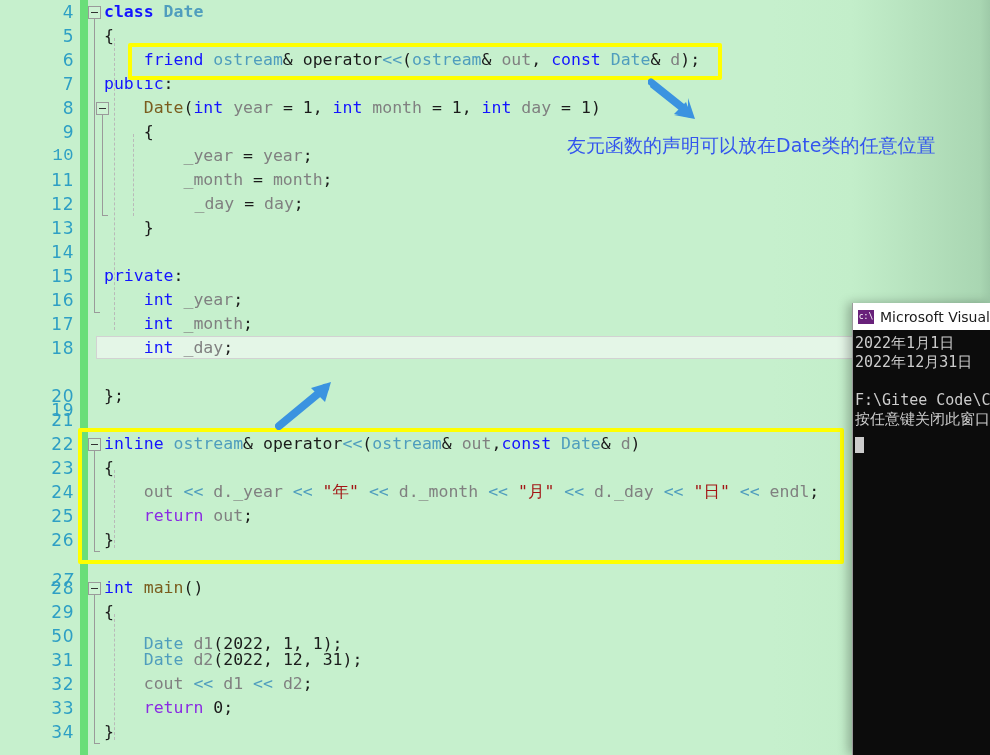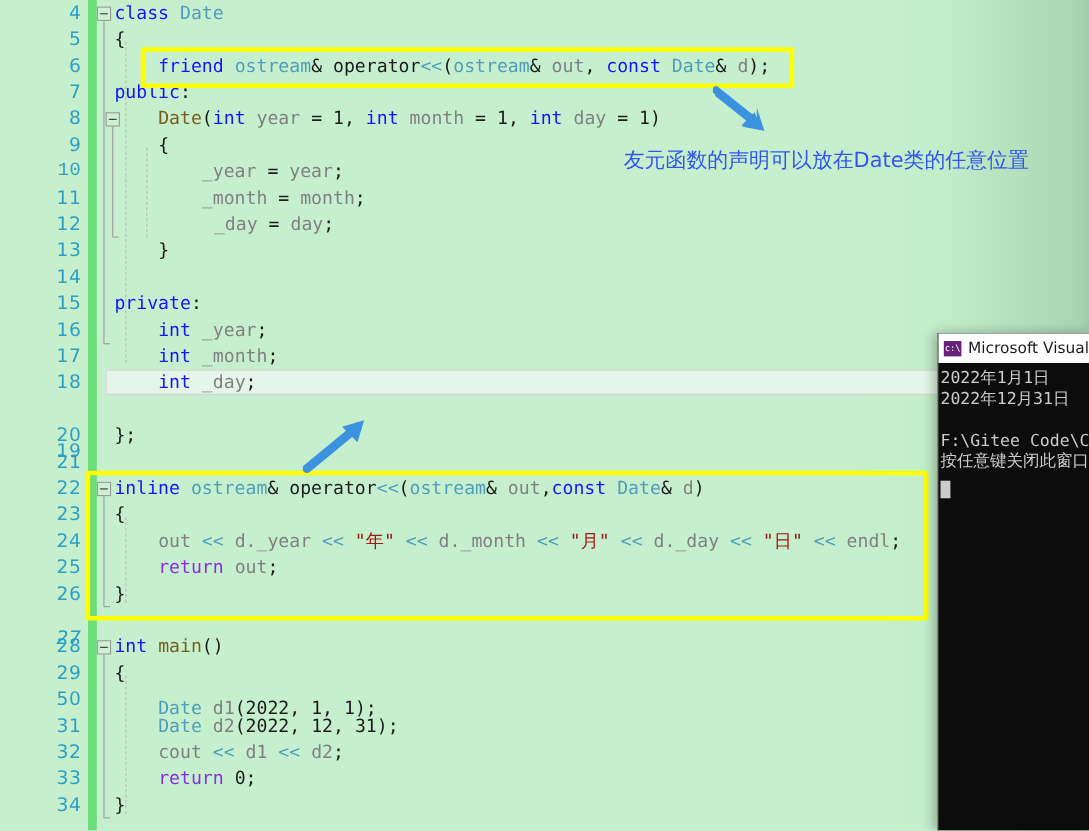--- a/index.html
+++ b/index.html
@@ -172,21 +172,21 @@
 
     <div class="foldbox" style="left:0px;top:582px;"></div>
     <div class="foldline" style="left:6px;top:595px;height:148px;"></div>
     <div class="foldend" style="left:6px;top:743px;"></div>
 
     <div class="guide" style="left:26px;top:38px;height:292px;"></div>
     <div class="guide" style="left:45px;top:134px;height:82px;"></div>
     <div class="guide" style="left:26px;top:470px;height:78px;"></div>
     <div class="guide" style="left:26px;top:614px;height:126px;"></div>
 
-    <div class="line" style="top:0px;left:16px;"><span class="kw">class</span> <span class="type">Date</span></div>
+    <div class="line" style="top:0px;left:16px;font-weight:bold;"><span class="kw">class</span> <span class="type">Date</span></div>
     <div class="line" style="top:24px;left:16px;"><span class="plain">{</span></div>
     <div class="line" style="top:48px;left:16px;">    <span class="kw">friend</span> <span class="type">ostream</span><span class="plain">&amp;</span> <span class="plain">operator</span><span class="type">&lt;&lt;</span><span class="plain">(</span><span class="type">ostream</span><span class="plain">&amp;</span> <span class="ident">out</span><span class="plain">,</span> <span class="kw">const</span> <span class="type">Date</span><span class="plain">&amp;</span> <span class="ident">d</span><span class="plain">);</span></div>
     <div class="line" style="top:72px;left:16px;"><span class="kw">public</span><span class="plain">:</span></div>
     <div class="line" style="top:96px;left:16px;">    <span class="fn">Date</span><span class="plain">(</span><span class="kw">int</span> <span class="ident">year</span> <span class="plain">=</span> <span class="num">1</span><span class="plain">,</span> <span class="kw">int</span> <span class="ident">month</span> <span class="plain">=</span> <span class="num">1</span><span class="plain">,</span> <span class="kw">int</span> <span class="ident">day</span> <span class="plain">=</span> <span class="num">1</span><span class="plain">)</span></div>
     <div class="line" style="top:120px;left:16px;">    <span class="plain">{</span></div>
     <div class="line" style="top:144px;left:16px;">        <span class="ident">_year</span> <span class="plain">=</span> <span class="ident">year</span><span class="plain">;</span></div>
     <div class="line" style="top:168px;left:16px;">        <span class="ident">_month</span> <span class="plain">=</span> <span class="ident">month</span><span class="plain">;</span></div>
     <div class="line" style="top:192px;left:27px;">        <span class="ident">_day</span> <span class="plain">=</span> <span class="ident">day</span><span class="plain">;</span></div>
     <div class="line" style="top:216px;left:16px;">    <span class="plain">}</span></div>
     <div class="line" style="top:264px;left:16px;"><span class="kw">private</span><span class="plain">:</span></div>

